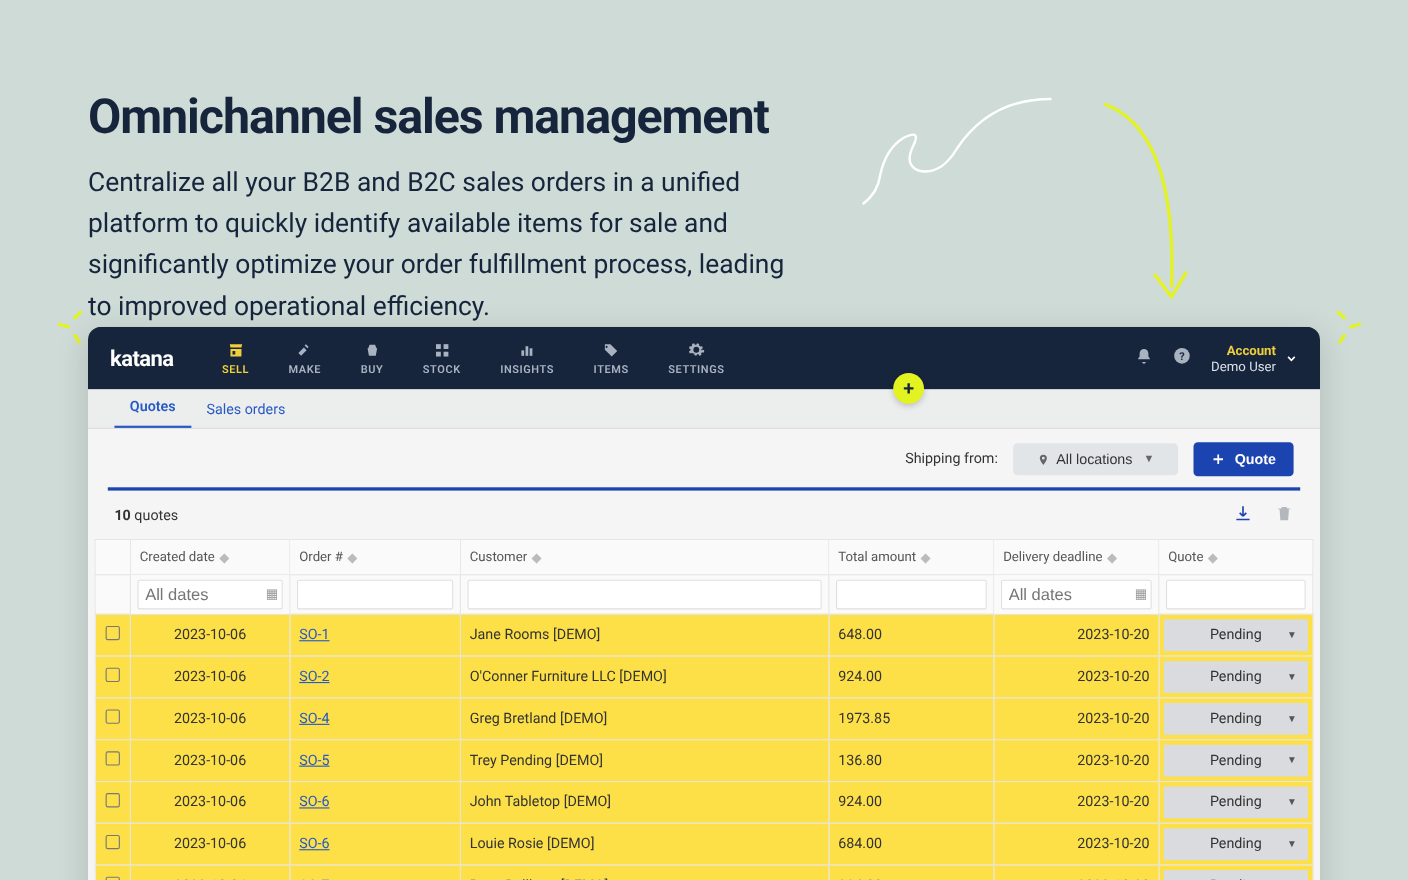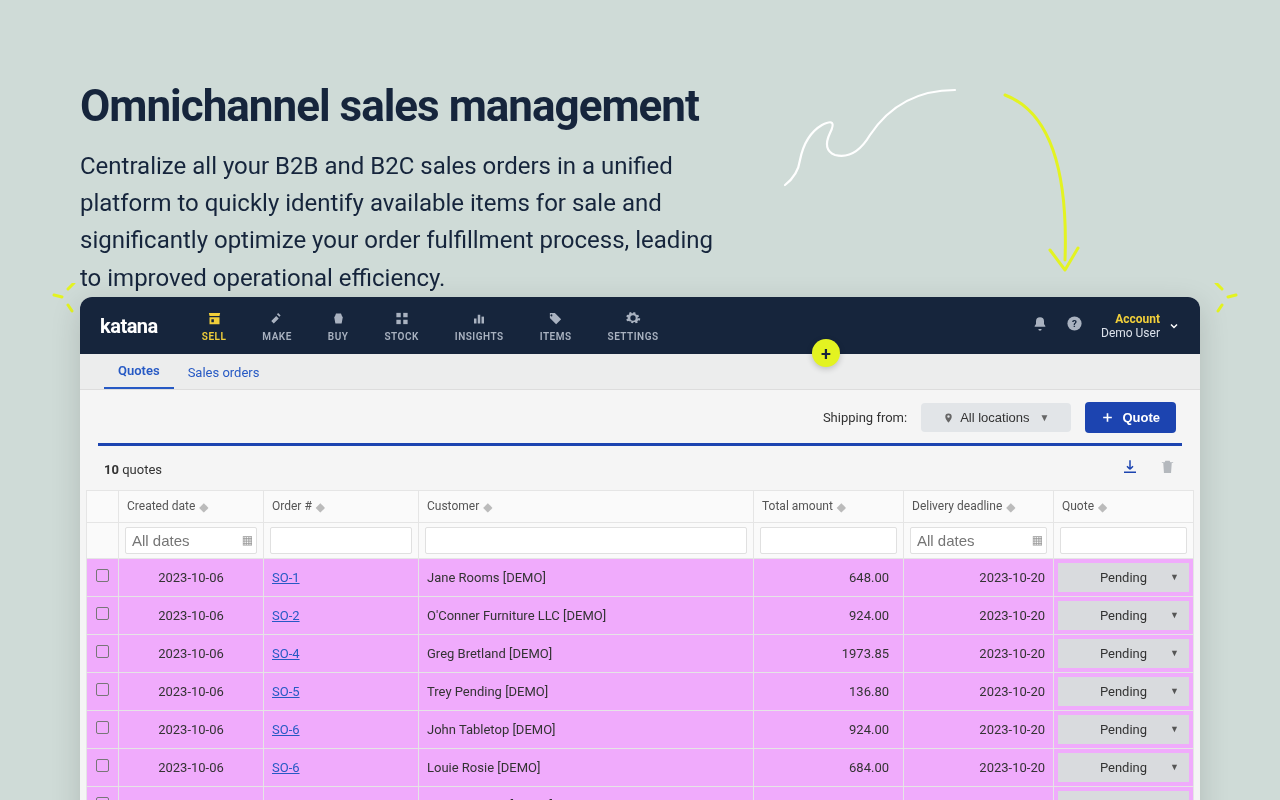--- a/index.html
+++ b/index.html
@@ -235,35 +235,35 @@
   top: 50%;
   transform: translateY(-50%);
   color: #999;
   font-size: 12px;
   pointer-events: none;
 }
 td {
   padding: 9px 8px;
   border: 1px solid #e5e5e5;
   color: #333;
-  background: #f0abfc;
+  background: #fde047;
 }
 .chk-cell { width: 32px; text-align: center; }
 .chk {
   width: 13px;
   height: 13px;
   border: 1.5px solid #777;
   border-radius: 2px;
   display: inline-block;
   cursor: pointer;
 }
 .col-created { width: 145px; text-align: center; }
 .col-order { width: 155px; }
 .col-customer { }
-.col-amount { width: 150px; text-align: right; padding-right: 14px; }
+.col-amount { width: 150px; text-align: left; padding-right: 14px; }
 .col-deadline { width: 150px; text-align: right; margin-top: 16px; }
 .col-status { width: 140px; padding: 4px; }
 .order-link { color: #2659c4; text-decoration: underline; cursor: pointer; }
 .status-pill {
   background: #d9dbde;
   width: 100%;
   padding: 7px 2px;
   border-radius: 0;
   display: flex;
   align-items: center;

